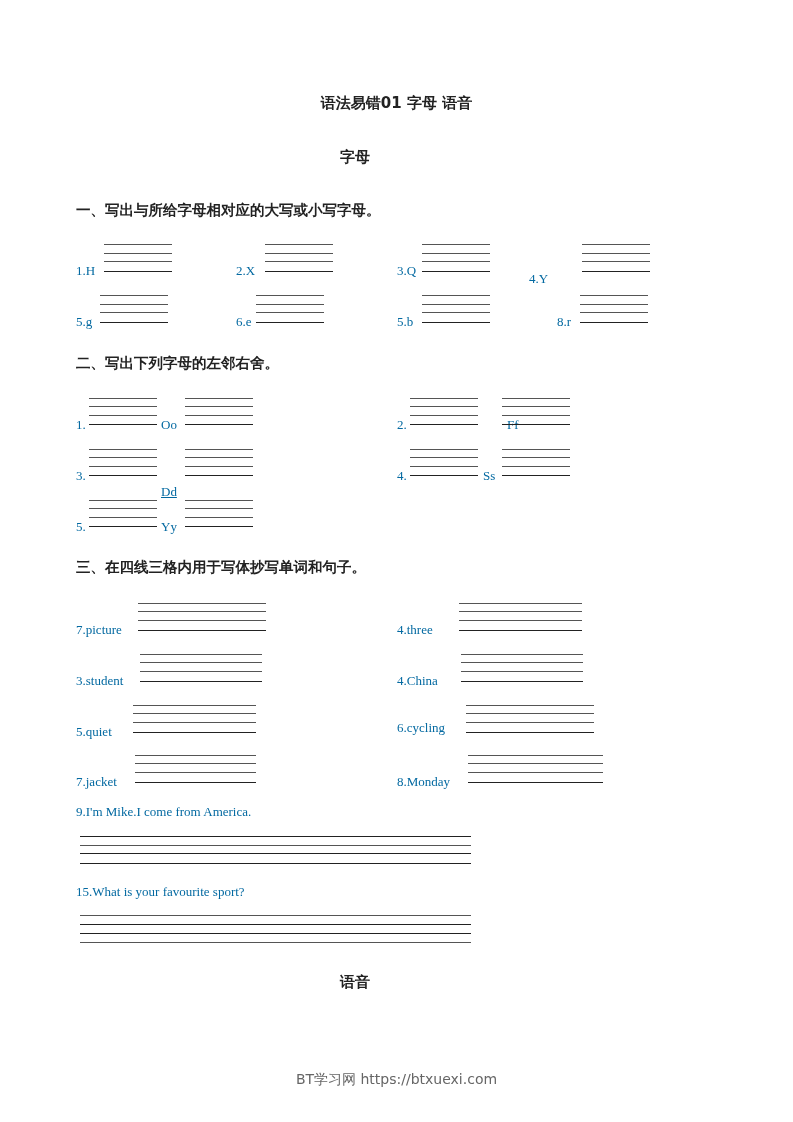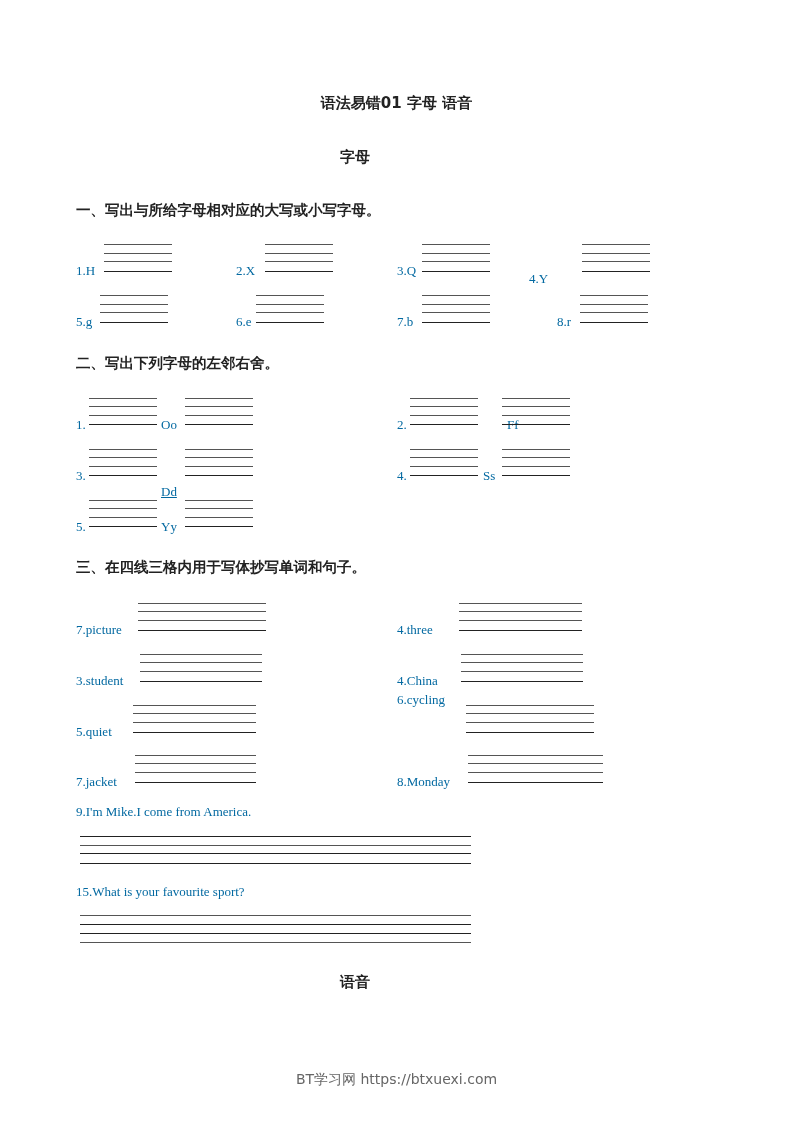--- a/index.html
+++ b/index.html
@@ -72,21 +72,21 @@
       </div>
 
     <div class="abs label" style="left:236px;top:314px;">6.e</div>
     <div class="lines" style="left:256px;top:295px;width:68px;height:28px;">
         <i style="top:0"></i>
         <i style="top:9px"></i>
         <i style="top:17px"></i>
         <i class="b" style="top:27px"></i>
       </div>
 
-    <div class="abs label" style="left:397px;top:314px;">7.b</div>
+    <div class="abs label" style="left:397px;top:314px;">5.b</div>
     <div class="lines" style="left:422px;top:295px;width:68px;height:28px;">
         <i style="top:0"></i>
         <i style="top:9px"></i>
         <i style="top:17px"></i>
         <i class="b" style="top:27px"></i>
       </div>
 
     <div class="abs label" style="left:557px;top:314px;">8.r</div>
     <div class="lines" style="left:580px;top:295px;width:68px;height:28px;">
         <i style="top:0"></i>
@@ -212,21 +212,21 @@
       </div>
 
     <div class="abs label" style="left:76px;top:724px;">5.quiet</div>
     <div class="lines" style="left:133px;top:705px;width:123px;height:28px;">
         <i style="top:0"></i>
         <i style="top:8px"></i>
         <i style="top:17px"></i>
         <i class="b" style="top:27px"></i>
       </div>
 
-    <div class="abs label" style="left:397px;top:692px;">6.cycling</div>
+    <div class="abs label" style="left:397px;top:720px;">6.cycling</div>
     <div class="lines" style="left:466px;top:705px;width:128px;height:28px;">
         <i style="top:0"></i>
         <i style="top:8px"></i>
         <i style="top:17px"></i>
         <i class="b" style="top:27px"></i>
       </div>
 
     <div class="abs label" style="left:76px;top:774px;">7.jacket</div>
     <div class="lines" style="left:135px;top:755px;width:121px;height:28px;">
         <i style="top:0"></i>

